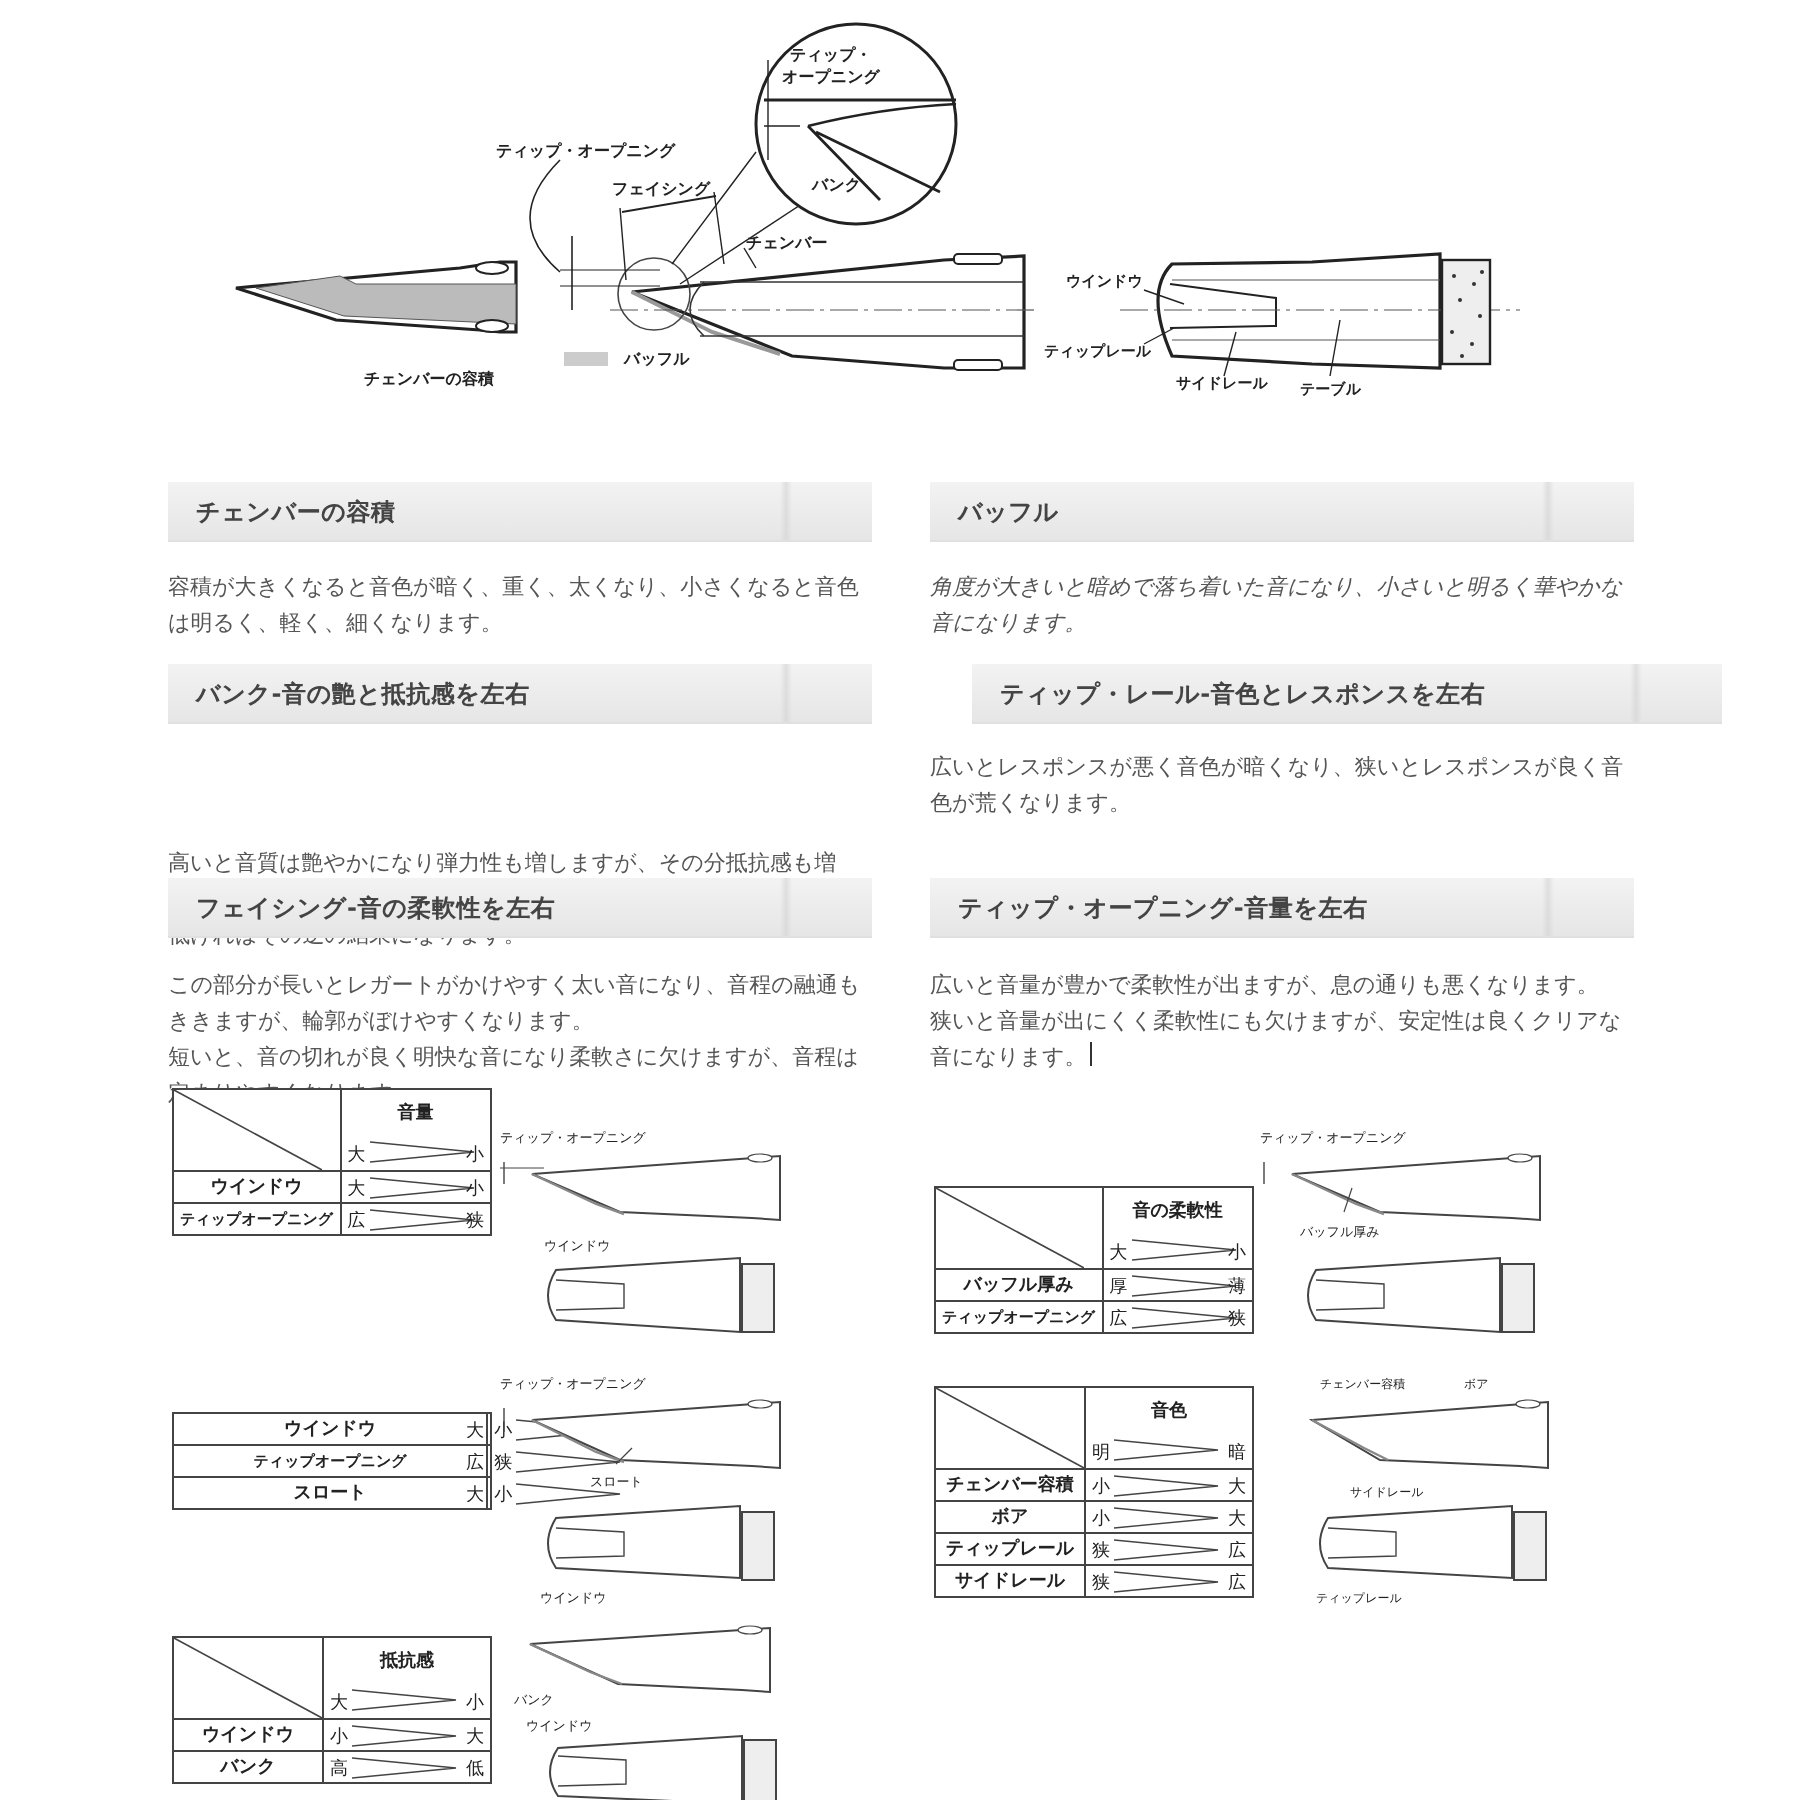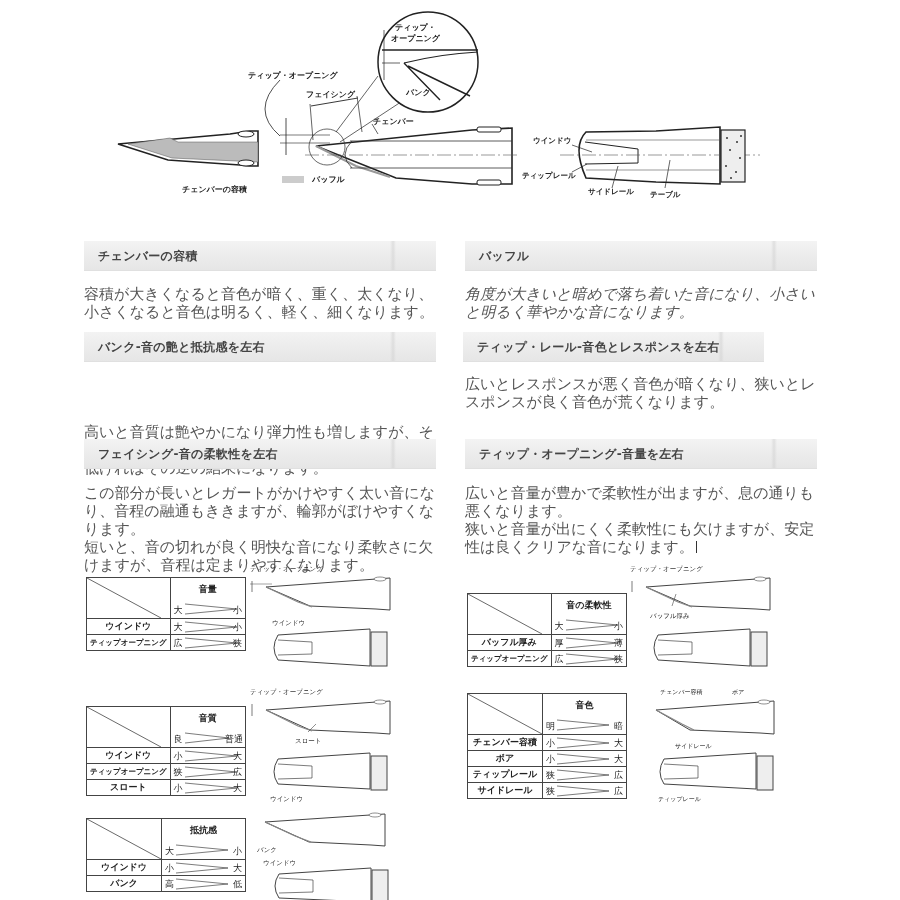--- a/index.html
+++ b/index.html
@@ -2,21 +2,21 @@
 <html><head>
 <meta charset="utf-8">
 <style>
   * { box-sizing: border-box; margin: 0; padding: 0; }
   body { width: 900px; height: 900px; background: #ffffff; font-family: "DejaVu Sans", sans-serif; color: #333; position: relative; overflow: hidden; }
   .abs { position: absolute; }
   svg text { font-family: "DejaVu Sans", sans-serif; fill: #222; }
   .sec-head { position: absolute; height: 30px; background: linear-gradient(to bottom, #f3f3f3 0%, #ececec 50%, #e6e6e6 100%); border-bottom: 1px solid #e0e0e0; }
   .sec-head::after { content: ""; position: absolute; right: 40px; top: 0; bottom: 0; width: 6px; background: linear-gradient(to right, rgba(255,255,255,0), rgba(210,210,210,0.6), rgba(255,255,255,0)); }
   .sec-head span { position: absolute; left: 14px; top: 7px; font-size: 12px; font-weight: bold; color: #444; letter-spacing: 0.3px; }
-  .sec-body { position: absolute; font-size: 15px; line-height: 18px; color: #555; width: 355px; }
+  .sec-body { position: absolute; font-size: 11px; line-height: 18px; color: #555; width: 355px; }
   .sec-body p { margin: 0; }
   .cursor { display: inline-block; width: 1px; height: 12px; background: #333; vertical-align: -1px; margin-left: 2px; }
   table.cmp { position: absolute; border-collapse: collapse; font-size: 9px; color: #222; background: #fff; }
   table.cmp td { border: 1px solid #444; padding: 0; height: 15px; vertical-align: middle; }
   table.cmp td.rowlabel { text-align: center; white-space: nowrap; padding: 0 3px; font-weight: bold; }
   table.cmp td.diag { position: relative; }
   table.cmp td.head { position: relative; }
   .hd-title { position: absolute; left: 0; right: 0; top: 5px; text-align: center; font-weight: bold; font-size: 9px; }
   .hd-l, .hd-r, .cell-l, .cell-r { position: absolute; font-size: 9px; }
   .cell { position: relative; width: 100%; height: 15px; }
@@ -120,21 +120,21 @@
 </div>
 
 <div class="sec-head" style="left:84px;top:332px;width:352px;">
   <span>バンク-音の艶と抵抗感を左右</span>
 </div>
 <div class="sec-body" style="left:84px;top:375px;margin-top:48px;">
   <p>高いと音質は艶やかになり弾力性も増しますが、その分抵抗感も増し、息の通りも悪くなります。</p>
   <p>低ければその逆の結果になります。</p>
 </div>
 
-<div class="sec-head" style="left:463px;top:332px;width:301px;">
+<div class="sec-head" style="left:486px;top:332px;width:375px;">
   <span>ティップ・レール-音色とレスポンスを左右</span>
 </div>
 <div class="sec-body" style="left:465px;top:375px;">
   <p>広いとレスポンスが悪く音色が暗くなり、狭いとレスポンスが良く音色が荒くなります。</p>
 </div>
 
 <div class="sec-head" style="left:84px;top:439px;width:352px;">
   <span>フェイシング-音の柔軟性を左右</span>
 </div>
 <div class="sec-body" style="left:84px;top:484px;">
@@ -143,21 +143,21 @@
 </div>
 
 <div class="sec-head" style="left:465px;top:439px;width:352px;">
   <span>ティップ・オープニング-音量を左右</span>
 </div>
 <div class="sec-body" style="left:465px;top:484px;">
   <p>広いと音量が豊かで柔軟性が出ますが、息の通りも悪くなります。</p>
   <p><span>狭いと音量が出にくく柔軟性にも欠けますが、安定性は良くクリアな音になります。</span><span class="cursor"></span></p>
 </div>
 
-<table class="cmp" style="left:86px;top:577px;width:160px;">
+<table class="cmp" style="left:86px;top:544px;width:160px;">
   <tbody>
       <tr>
     <td class="diag" rowspan="1" style="width:74px;height:40px;">
       <svg width="74" height="40" style="display:block">
             <line x1="0" y1="0" x2="74" y2="40" stroke="#444" stroke-width="0.8"></line>
           </svg>
     </td>
     <td class="head" style="height:40px;">
       <div class="hd-title">音量</div>
       <span class="hd-l" style="left:3px;top:26px;">大</span>
@@ -263,35 +263,20 @@
     <ellipse cx="130" cy="17" rx="6" ry="2" fill="#fff" stroke="#444" stroke-width="0.6"></ellipse>
     <text x="20" y="56" font-size="6.5">バッフル厚み</text>
     <path d="M28,73 Q20,86 28,98 L120,104 L120,67 Z" fill="#fff" stroke="#444" stroke-width="1"></path>
     <path d="M28,78 L62,80 L62,92 L28,93" fill="none" stroke="#444" stroke-width="0.7"></path>
     <rect x="121" y="70" width="16" height="34" fill="#eee" stroke="#444"></rect>
   </svg>
 </div>
 
 <table class="cmp" style="left:86px;top:706px;width:160px;">
   <tbody>
-      <tr>
-    <td class="diag" style="width:74px;height:40px;">
-      <svg width="74" height="40" style="display:block">
-            <line x1="0" y1="0" x2="74" y2="40" stroke="#444" stroke-width="0.8"></line>
-          </svg>
-    </td>
-    <td class="head" style="height:40px;">
-      <div class="hd-title">音質</div>
-      <span class="hd-l" style="left:3px;top:26px;">良</span>
-      <svg class="abs" style="left:14px;top:25px" width="46" height="12">
-            <path d="M0,1 L44,6 L0,11" fill="none" stroke="#444" stroke-width="0.7"></path>
-          </svg>
-      <span class="hd-r" style="right:2px;top:26px;">普通</span>
-    </td>
-  </tr>
   <tr>
     <td class="rowlabel">ウインドウ</td>
     <td>
           <div class="cell">
             <span class="cell-l" style="left:3px;top:2px;">小</span>
             <svg class="abs" style="left:14px;top:2px" width="54" height="12">
               <path d="M0,1 L52,6 L0,11" fill="none" stroke="#444" stroke-width="0.7"></path>
             </svg>
             <span class="cell-r" style="right:3px;top:2px;">大</span>
           </div>

